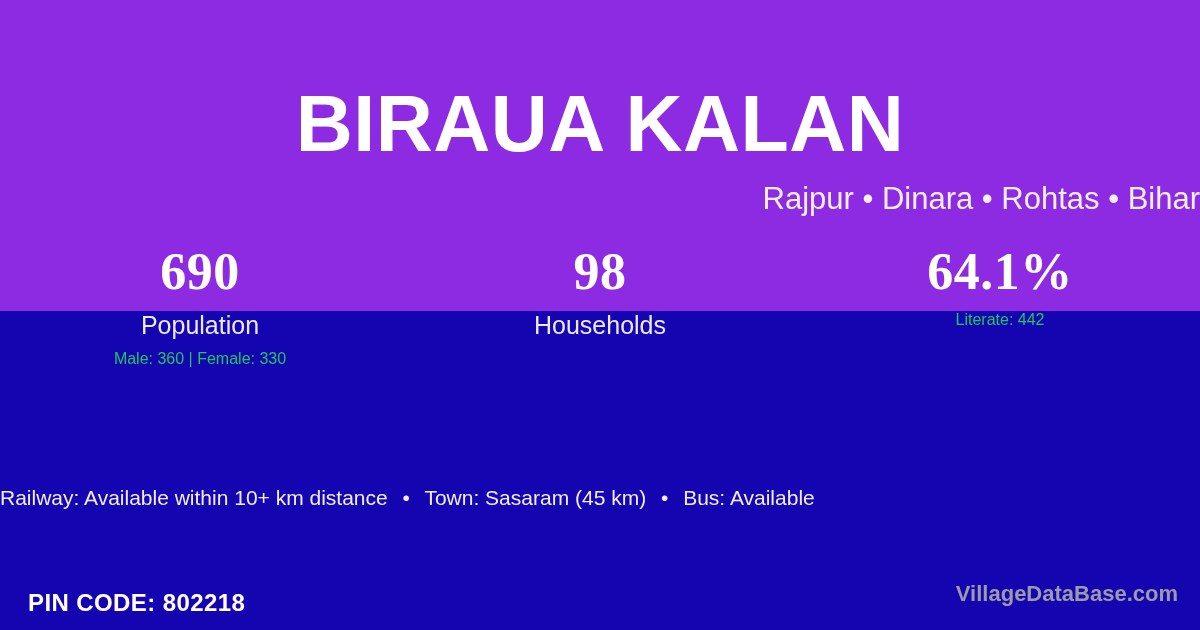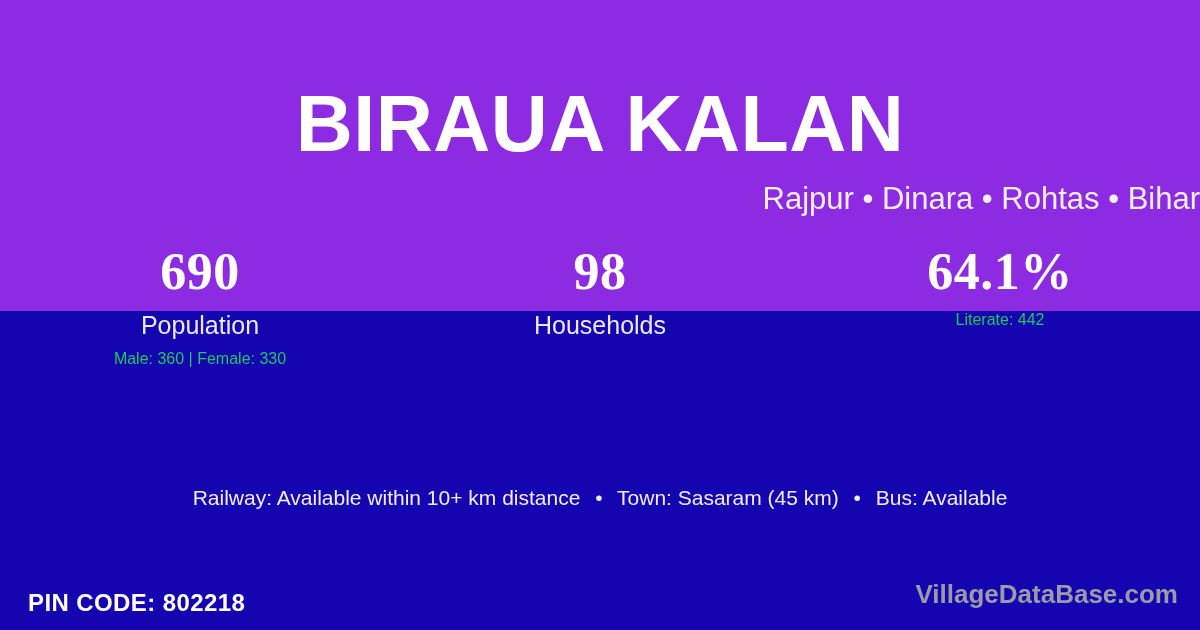--- a/index.html
+++ b/index.html
@@ -97,21 +97,20 @@
     font-weight: 400;
     line-height: 20px;
   }
 
   
   .amenities {
     position: absolute;
     left: 0;
     top: 484px;
     width: 1200px;
-    text-align: center;
     color: #f0eefb;
     font-size: 21px;
     font-weight: 400;
     line-height: 28px;
     white-space: nowrap;
   }
   .amenity-sep {
     display: inline-block;
     padding: 0 9px;
     color: #f0eefb;
@@ -128,21 +127,21 @@
     line-height: 30px;
     letter-spacing: 0.4px;
     white-space: nowrap;
     margin-top: 12px;
   }
   .brand {
     position: absolute;
     right: 22px;
     top: 580px;
     color: #9a9aa8;
-    font-size: 26px;
+    font-size: 22px;
     font-weight: 700;
     line-height: 28px;
     white-space: nowrap;
   }
 </style>
 </head>
 <body>
 
 <div class="card">
 

